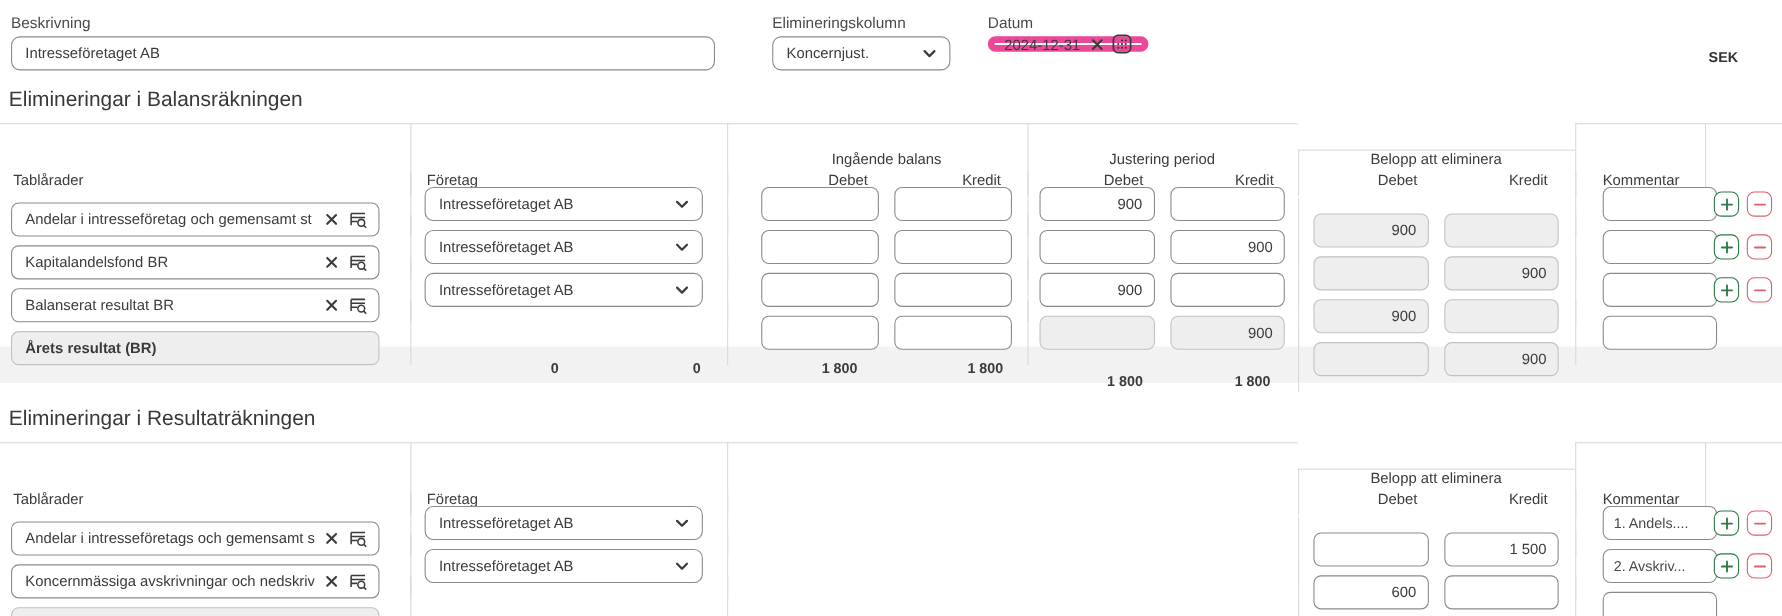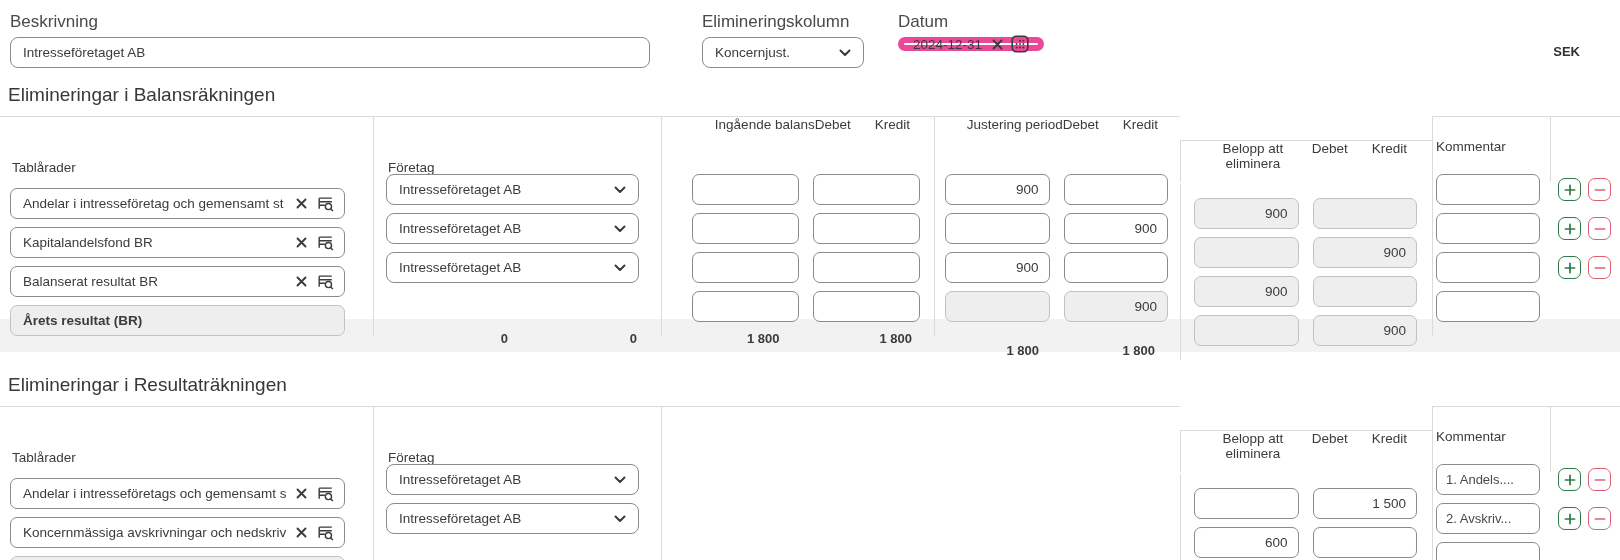--- a/index.html
+++ b/index.html
@@ -2,21 +2,21 @@
 <html><head>
 <meta charset="utf-8">
 <style>
   * { box-sizing: border-box; }
   body { margin:0; background:#fff; font-family:"Liberation Sans", sans-serif; color:#3b3b3b; }
   .page { width:1620px; height:560px; overflow:hidden; background:#fff; }
 
   
   .topbar { display:flex; align-items:flex-start; padding:12px 40px 0 10px; }
   .fld { display:flex; flex-direction:column; }
-  .fld label { font-size:17px; color:#4a4a4a; margin-bottom:5px; }
+  .fld label { font-size:14px; color:#4a4a4a; margin-bottom:5px; }
   .fld-besk { width:640px; }
   .fld-besk input { height:31px; border:1px solid #8b8b8b; border-radius:8px; padding:0 12px;
       font-size:13.5px; color:#3b3b3b; font-family:inherit; outline:none; width:100%; background:#fff; }
   .fld-elim { margin-left:52px; width:162px; }
   .sel-box { height:31px; border:1px solid #8b8b8b; border-radius:8px; display:flex; align-items:center;
       justify-content:space-between; padding:0 12px; background:#fff; cursor:pointer; font-size:13.5px; }
   .fld-datum { margin-left:34px; width:146px; }
   .date-box { height:14px; border:6px solid #ec4899; border-radius:8px; display:flex; align-items:center;
       gap:8px; padding:0 9px; font-size:13.5px; background:#fff; }
   .date-box .val { flex:1; }
@@ -30,40 +30,40 @@
 
   
   .t1-row { display:grid; grid-template-columns:373px 288px 273px 246px 252px 118px auto; }
   .t2-row { display:grid; grid-template-columns:373px 288px 519px 252px 118px auto; }
   .bl { border-left:1px solid #dadada; }
   .bt { border-top:1px solid #dadada; }
   .thead { height:44px; }
   .h-cell { display:flex; align-items:flex-end; padding-bottom:7px; font-size:13.5px; }
   .h-cell.c-tab { padding-left:12px; }
   .h-cell.c-for { padding-left:14px; }
-  .h-grp { display:flex; flex-direction:row; justify-content:flex-end; padding-bottom:7px; font-size:13.5px; }
+  .h-grp { display:flex; flex-direction:column; justify-content:flex-end; padding-bottom:7px; font-size:13.5px; }
   .g-label { text-align:center; margin-bottom:4px; }
   .g-sub { display:flex; gap:14px; }
   .g-sub span { flex:1; text-align:right; padding-right:10px; }
   .p-ib { padding-left:30px; padding-right:14px; }
   .p-jp { padding-left:10px; padding-right:12px; }
   .p-be { padding-left:13px; padding-right:15px;margin-top:24px; }
 
   .body-row { height:39px; }
   .b-cell { display:flex; align-items:center; height:100%; }
   .grp-cell { gap:14px; }
   .tab-box { margin-left:10px; width:335px; height:31px; border:1px solid #8b8b8b; border-radius:7px;
       display:flex; align-items:center; gap:10px; padding:0 10px 0 12px; font-size:13.5px; background:#fff;margin-top:28px; }
   .tab-box .tab-text { flex:1; overflow:hidden; white-space:nowrap; }
   .tab-box.locked { background:#eeeeee; border-color:#c2c2c2; font-weight:700; }
   .sel-cell .sel-box { margin-left:12px; width:253px; }
   .num { flex:1; min-width:0; height:31px; border:1px solid #8b8b8b; border-radius:7px; text-align:right;
       padding:0 10px; font-size:13.5px; font-family:inherit; color:#3b3b3b; outline:none; background:#fff; }
   .num.dis { background:#eeeeee; border-color:#c2c2c2; }
-  .kom-cell { padding-left:3px;align-items:center; }
+  .kom-cell { padding-left:24px; }
   .kom { width:104px; height:31px; border:1px solid #8b8b8b; border-radius:7px; padding:0 9px;
       font-size:13px; font-family:inherit; color:#4a4a4a; outline:none; background:#fff; }
   .act-cell { gap:7px; padding-left:8px; }
   .abtn { width:23px; height:23px; border-radius:7px; background:#fff; display:flex; align-items:center;
       justify-content:center; cursor:pointer; }
   .abtn.add { border:1.5px solid #2d7a44; color:#2d7a44; }
   .abtn.rem { border:1.5px solid #dc5f6d; color:#dc5f6d; }
 
   .summa-row { height:33px; background:#f2f2f2; align-items:center; font-weight:700; font-size:13px; margin-top:3px; }
   .summa-row > div { display:flex; align-items:center; height:100%; }

